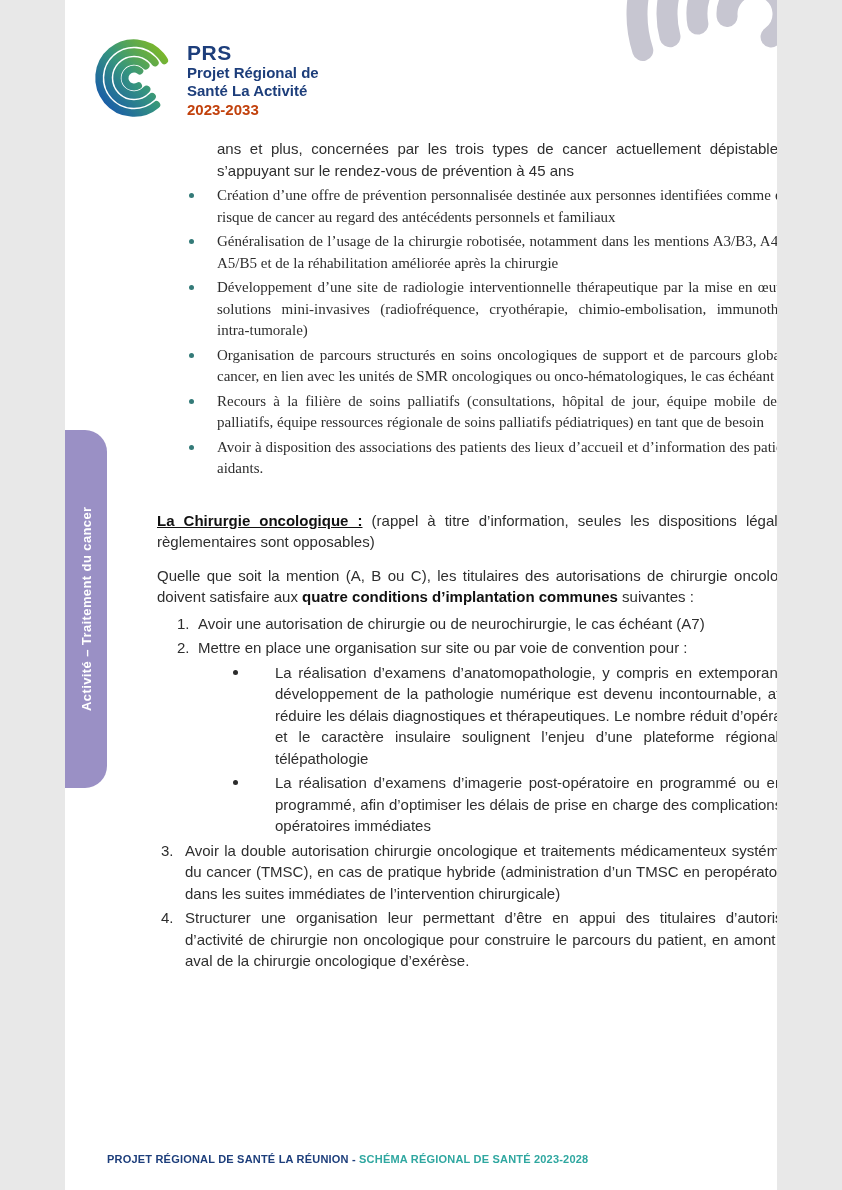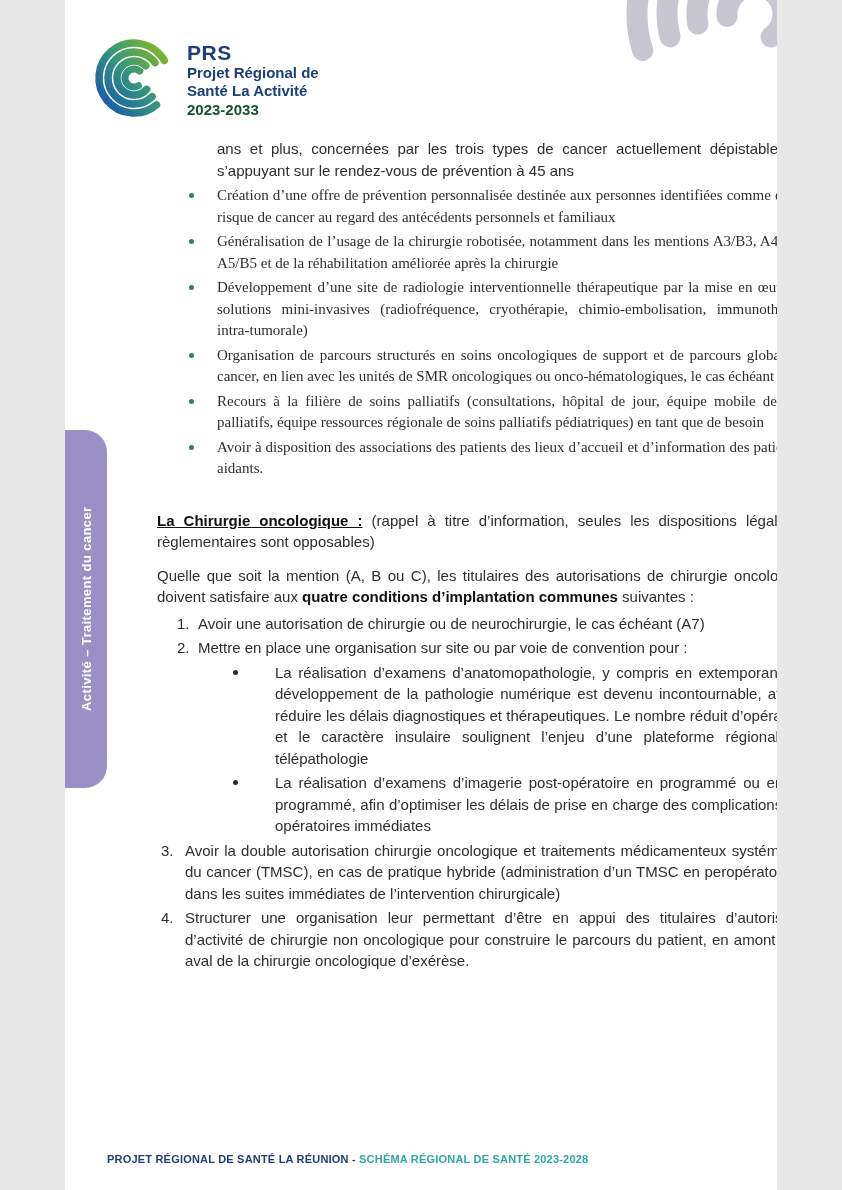--- a/index.html
+++ b/index.html
@@ -12,21 +12,21 @@
     color:#2e2e2e;
     overflow:hidden;
   }
 
   
   .logo { position:absolute; left:28px; top:34px; display:flex; align-items:flex-start; }
   .logo-arcs { width:84px; height:86px; }
   .logo-text { margin-left:10px; padding-top:8px; }
   .logo-acronym { color:#1d3e7b; font-weight:bold; font-size:21px; line-height:22px; letter-spacing:0.5px; }
   .logo-sub { color:#1d3e7b; font-weight:bold; font-size:15px; line-height:18px; }
-  .logo-years { color:#14532d; font-weight:bold; font-size:15px; line-height:19px; }
+  .logo-years { color:#c2410c; font-weight:bold; font-size:15px; line-height:19px; }
 
   
   .deco-arcs { position:absolute; top:0; right:0; width:170px; height:165px; }
 
   
   .side-tab {
     position:absolute; left:0; top:430px; width:42px; height:358px;
     background:#9a90c5; border-radius:0 22px 22px 0;
   }
   .side-tab-label {

